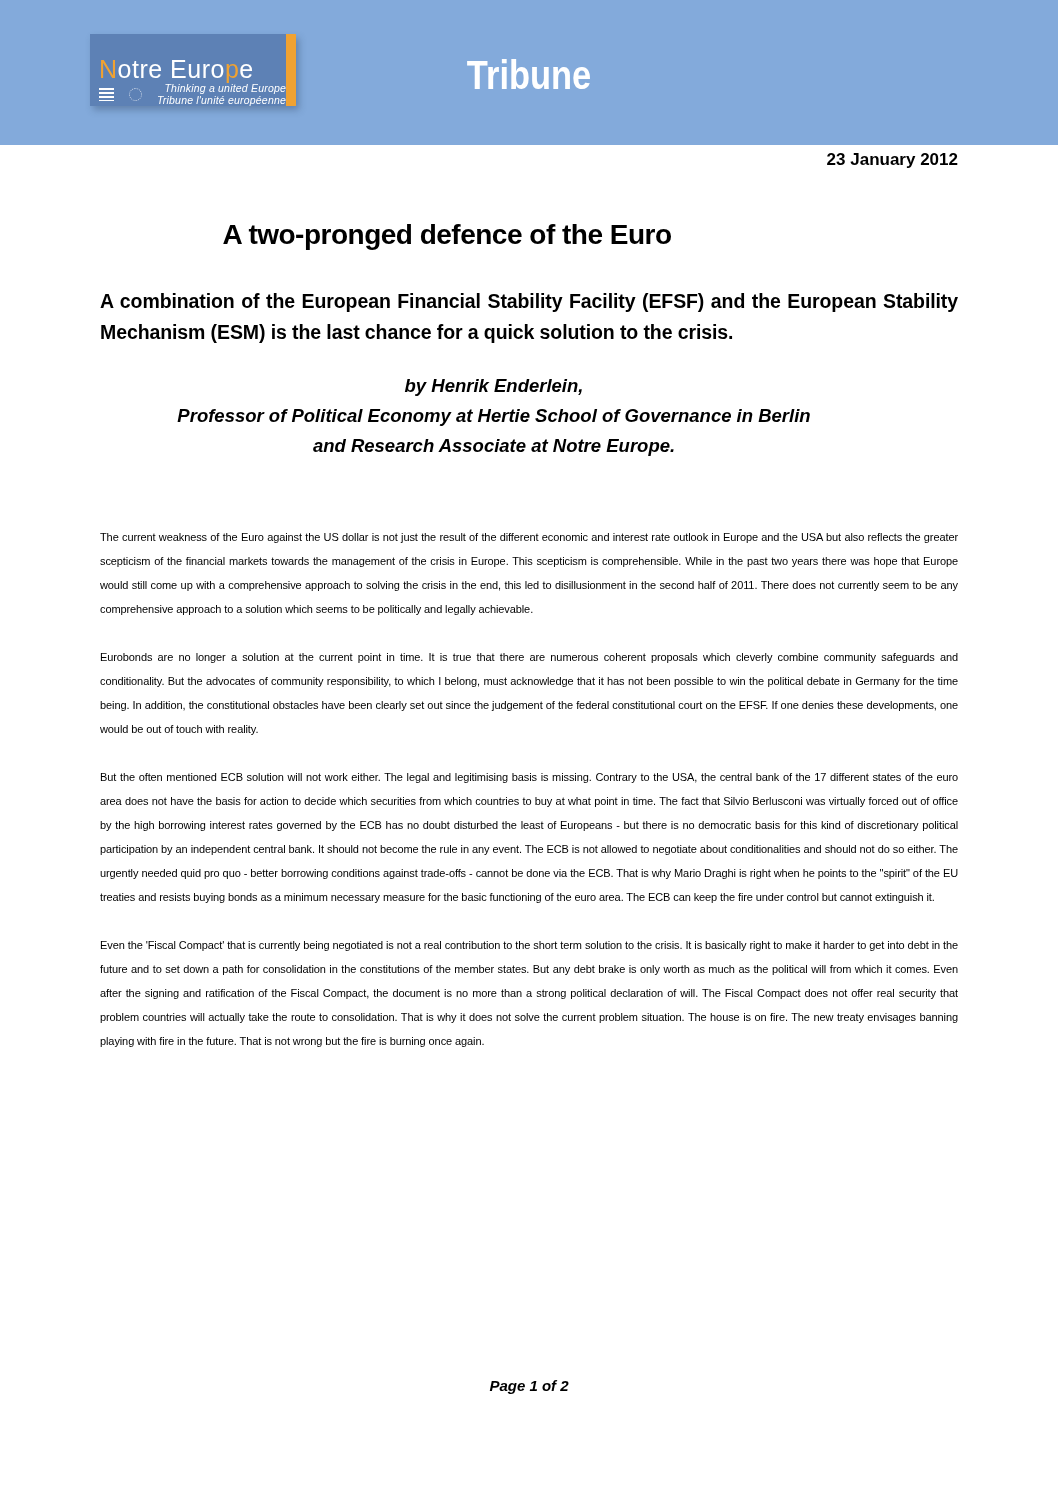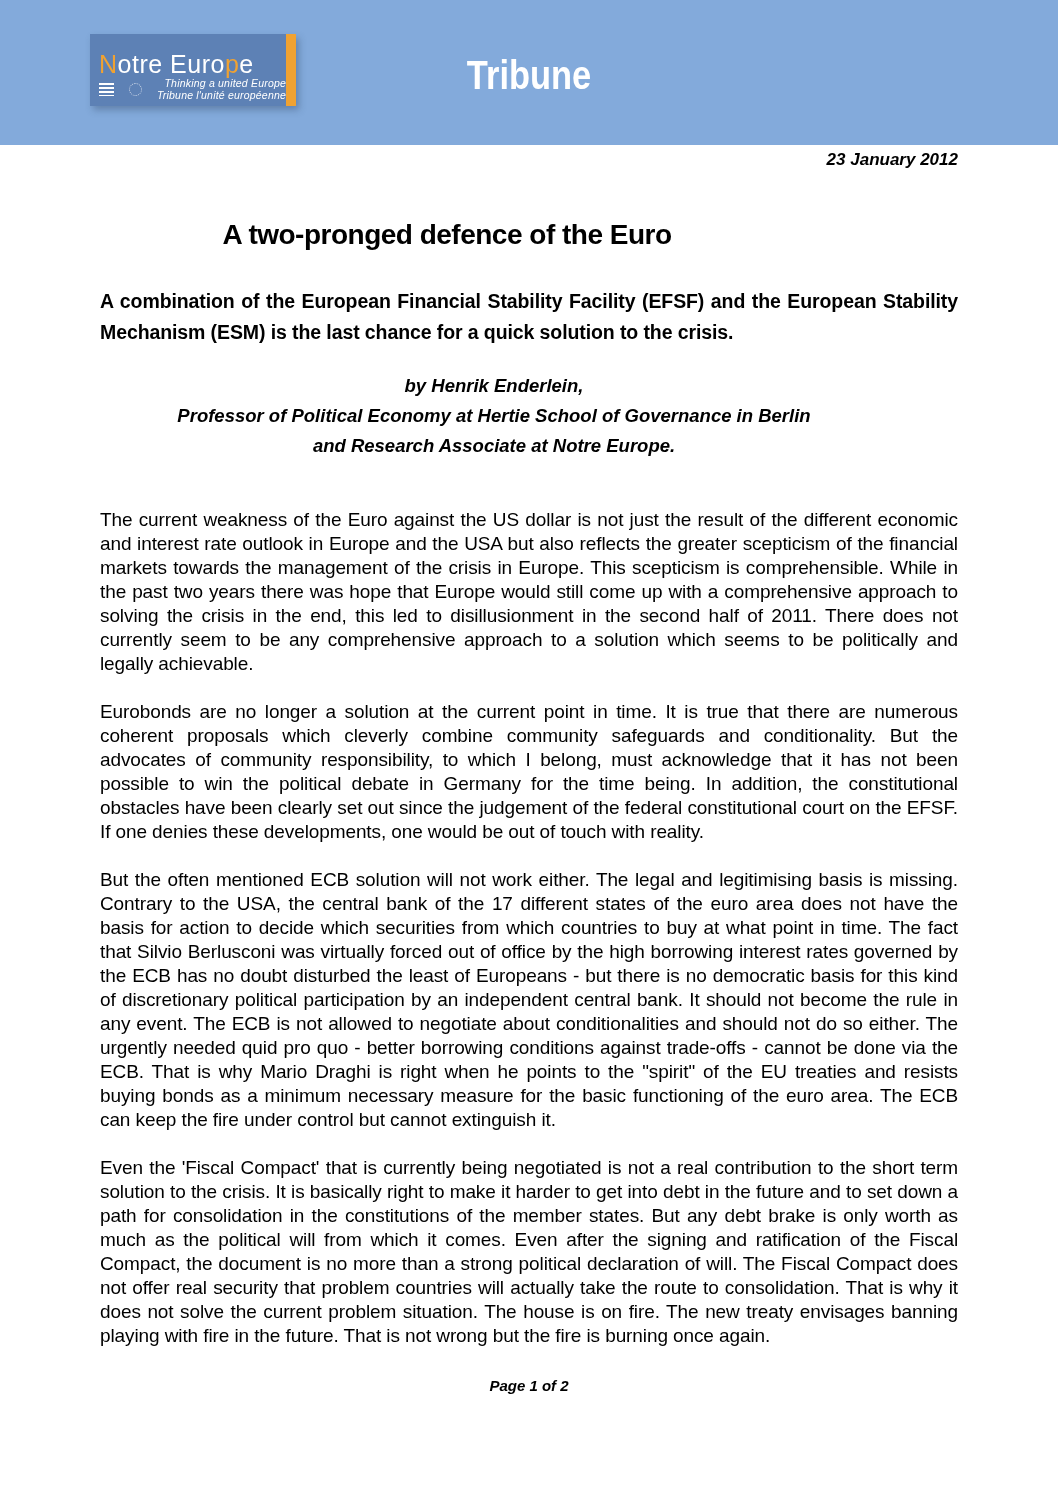--- a/index.html
+++ b/index.html
@@ -21,21 +21,21 @@
   .banner{
     position:absolute;top:0;left:0;width:1058px;height:145px;
     background:var(--banner-blue);
   }
   .logo{
     position:absolute;left:90px;top:34px;height:72px;display:flex;
     box-shadow:3px 4px 7px rgba(40,60,90,0.35);
   }
   .logo-box{
     width:196px;height:72px;background:var(--logo-blue);
-    padding:9px 6px 5px 9px;display:flex;flex-direction:column;justify-content:flex-end;
+    padding:22px 6px 5px 9px;display:flex;flex-direction:column;justify-content:flex-start;
   }
   .brand{
     font-size:25px;line-height:26px;color:#ffffff;white-space:nowrap;
     font-weight:400;letter-spacing:0.5px;
   }
   .brand .orange{color:var(--accent-orange);}
   .logo-bottom{display:flex;align-items:center;gap:15px;}
   .book-icon{
     display:inline-block;width:15px;height:13px;flex:none;
     background:repeating-linear-gradient(to bottom,#ffffff 0 2px,rgba(255,255,255,0) 2px 4px);
@@ -53,42 +53,42 @@
     position:absolute;left:0;top:52px;width:1058px;text-align:center;
   }
   .banner-title{
     display:inline-block;transform:scaleX(0.84);
     font-size:41px;font-weight:bold;color:var(--banner-text);letter-spacing:0;
   }
 
   
   .date{
     position:absolute;top:150px;right:100px;
-    font-size:17px;font-weight:bold;font-style:italic;
+    font-size:17px;font-weight:bold;
   }
 
   
   .title{
     position:absolute;top:219px;left:0;width:894px;text-align:center;
     font-size:28px;font-weight:bold;letter-spacing:-0.5px;
   }
   .subtitle{
     position:absolute;top:286px;left:100px;width:858px;
     font-size:19.5px;font-weight:bold;line-height:31px;
     text-align:justify;text-align-last:left;letter-spacing:-0.1px;
   }
   .byline{
     position:absolute;top:371px;left:0;width:988px;text-align:center;
     font-size:18.5px;font-weight:bold;font-style:italic;line-height:30px;
   }
 
   
   .bodytext{
-    position:absolute;top:508px;left:100px;width:858px;
-    font-size:19px;line-height:24px;text-align:justify;letter-spacing:-0.1px;
+    position:absolute;top:525px;left:100px;width:858px;
+    font-size:11px;line-height:24px;text-align:justify;letter-spacing:-0.1px;
   }
   .bodytext p{margin:0 0 24px 0;}
 
   
   .footer{
     position:absolute;top:1377px;left:0;width:1058px;text-align:center;
     font-size:15px;font-weight:bold;font-style:italic;
   }
 </style>
 </head>

